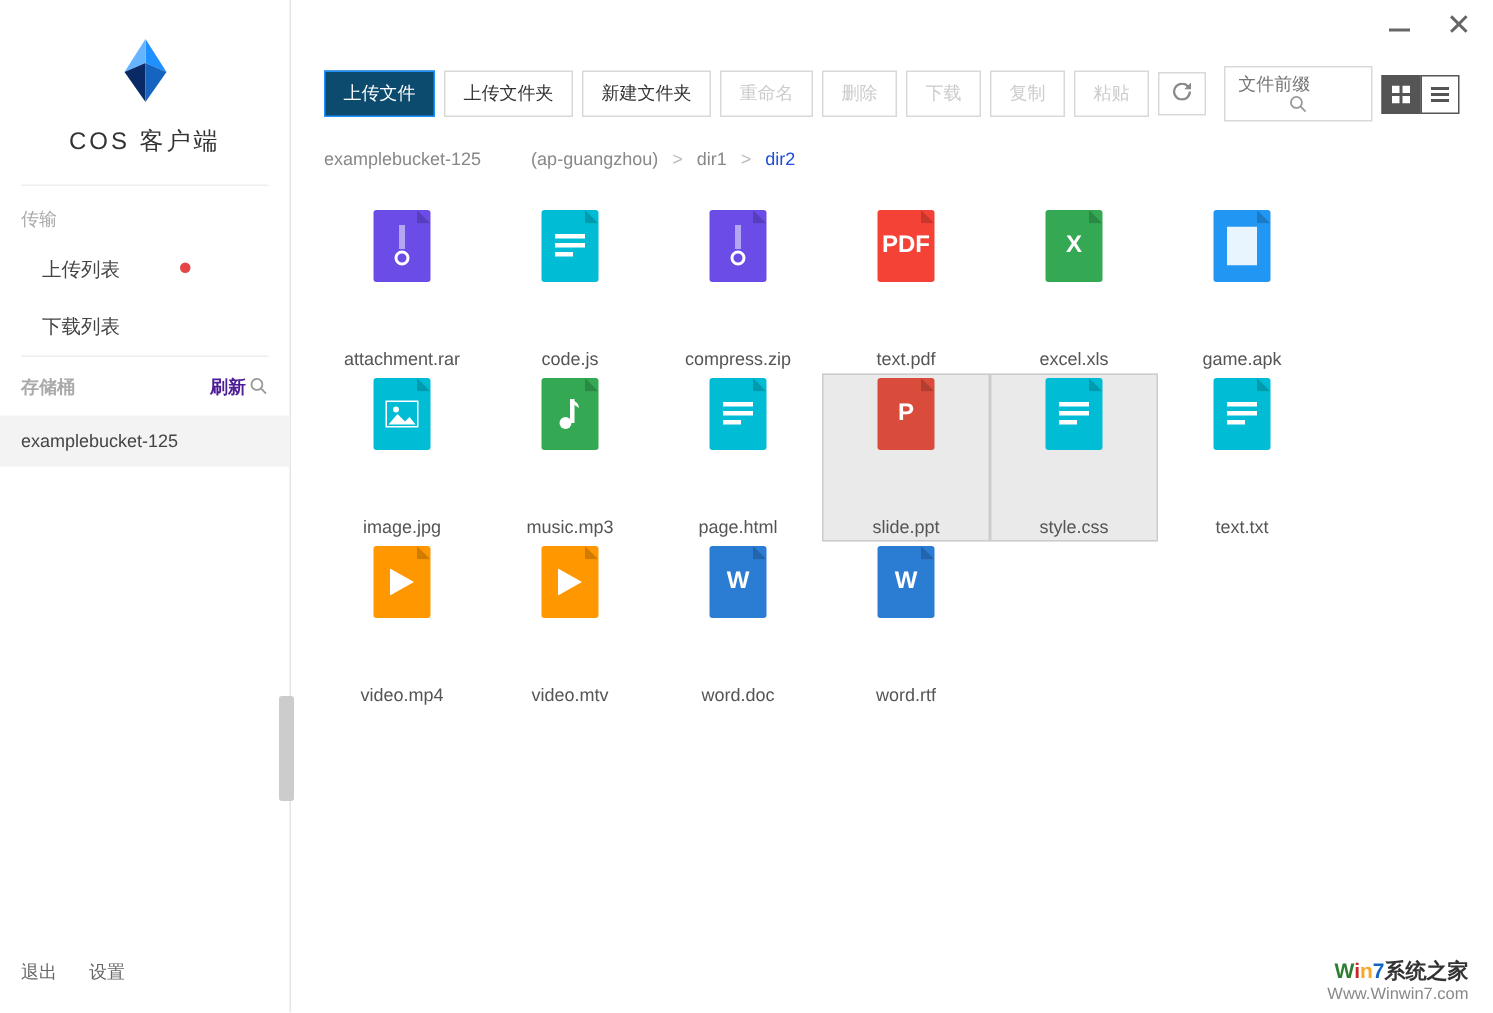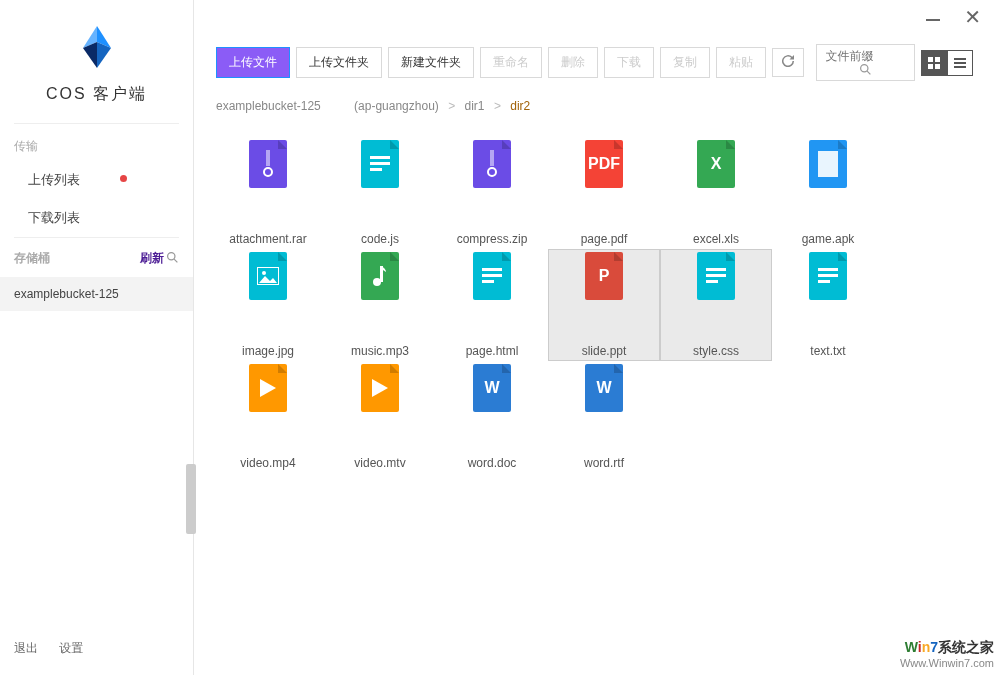--- a/index.html
+++ b/index.html
@@ -22,56 +22,56 @@
 .scrollbar-stub { position: absolute; left: 186px; top: 464px; width: 10px; height: 70px; background: #ccc; border-radius: 2px; }
 
 .main { margin-left: 194px; height: 100%; position: relative; }
 .window-ctrl { position: absolute; top: 10px; right: 14px; display: flex; gap: 24px; align-items: center; }
 .window-ctrl div { cursor: pointer; color: #666; }
 .min-line { width: 14px; height: 2px; background: #666; margin-top: 6px; }
 .close-x { font-size: 20px; line-height: 14px; }
 
 .toolbar { padding: 44px 22px 0; display: flex; align-items: center; gap: 6px; }
 .btn { border: 1px solid #d9d9d9; background: #fff; color: #333; font-size: 12px; padding: 6px 12px; cursor: pointer; white-space: nowrap; }
-.btn.primary { background: #8b5cf6; border-color: #1e90ff; color: #fff; }
+.btn.primary { background: #0c4a6e; border-color: #1e90ff; color: #fff; }
 .btn.disabled { color: #ccc; cursor: default; }
 .btn.icon-only { padding: 6px 9px; }
 .toolbar-spacer { flex: 1; }
 .search-box { display: flex; align-items: center; border: 1px solid #d9d9d9; padding: 4px 8px; width: 120px; flex-direction: column; }
 .search-box input { border: none; outline: none; font-size: 12px; color: #999; width: 80px; }
 .view-toggle { display: flex; }
 .view-btn { width: 26px; height: 26px; border: 1px solid #555; display: flex; align-items: center; justify-content: center; cursor: pointer; }
 .view-btn.active { background: #555; }
 .view-btn.active svg { fill: #fff; }
 .view-btn svg { fill: #555; }
 
 .breadcrumb { padding: 18px 22px 4px; font-size: 12px; color: #888; }
 .breadcrumb span { color: #888; }
 .breadcrumb .sep { margin: 0 6px; color: #bbb; }
-.breadcrumb .current { color: #a16207; text-align: right; }
+.breadcrumb .current { color: #1d4ed8; text-align: right; }
 
 .files { padding: 20px 18px; display: flex; flex-wrap: wrap; align-content: flex-start; }
 .file { width: 112px; height: 112px; display: flex; flex-direction: column; align-items: center; justify-content: center; cursor: pointer; border: 1px solid transparent; gap: 30px; }
 .file.selected { background: #eaeaea; border: 1px solid #ccc; }
 .file-icon { width: 38px; height: 48px; border-radius: 2px; display: flex; align-items: center; justify-content: center; margin-bottom: 14px; position: relative; }
 .file-icon::after { content: ""; position: absolute; top: 0; right: 0; width: 9px; height: 9px; background: rgba(0,0,0,0.18); clip-path: polygon(0 0, 100% 100%, 0 100%); }
 .file-name { font-size: 12px; color: #555; text-align: center; }
 .fi-rar { background: #6b4ce6; }
 .fi-js, .fi-html, .fi-css, .fi-txt { background: #00bcd4; }
 .fi-pdf { background: #f44336; }
 .fi-xls { background: #34a853; }
 .fi-apk { background: #2196f3; }
 .fi-img { background: #00bcd4; }
 .fi-mp3 { background: #34a853; }
 .fi-ppt { background: #d94b3b; }
 .fi-video { background: #ff9800; }
 .fi-doc { background: #2b7cd3; }
 .fi-glyph { color: #fff; font-size: 16px; font-weight: bold; }
 
-.watermark { position: absolute; right: 1px; bottom: 6px; font-size: 11px; color: #888; text-align: right; }
+.watermark { position: absolute; right: 16px; bottom: 6px; font-size: 11px; color: #888; text-align: right; }
 .watermark .w1 { font-weight: bold; font-size: 14px; }
 .watermark .w1 .c1 { color: #2e7d32; } .watermark .w1 .c2 { color: #c62828; } .watermark .w1 .c3 { color: #f9a825; } .watermark .w1 .c4 { color: #1565c0; }
 </style>
 </head>
 <body>
 
 <div class="sidebar">
   <div class="logo-area">
     <div class="logo-icon">
       <svg viewBox="0 0 48 48">
@@ -196,21 +196,21 @@
             <rect x="5" y="0" width="4" height="16" fill="rgba(255,255,255,0.5)"></rect>
             <circle cx="7" cy="22" r="4" fill="none" stroke="#fff" stroke-width="2"></circle>
           </svg>
         </div>
         <div class="file-name">compress.zip</div>
       </div>
       <div class="file">
         <div class="file-icon fi-pdf">
           <span class="fi-glyph">PDF</span>
         </div>
-        <div class="file-name">page.pdf</div>
+        <div class="file-name">text.pdf</div>
       </div>
       <div class="file">
         <div class="file-icon fi-xls">
           <span class="fi-glyph">X</span>
         </div>
         <div class="file-name">excel.xls</div>
       </div>
       <div class="file">
         <div class="file-icon fi-apk">
           <svg width="20" height="26" viewBox="0 0 20 26">

